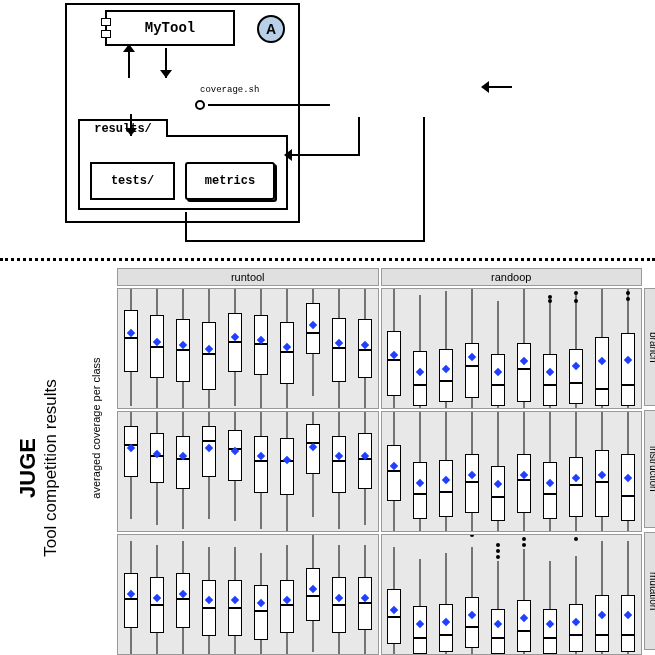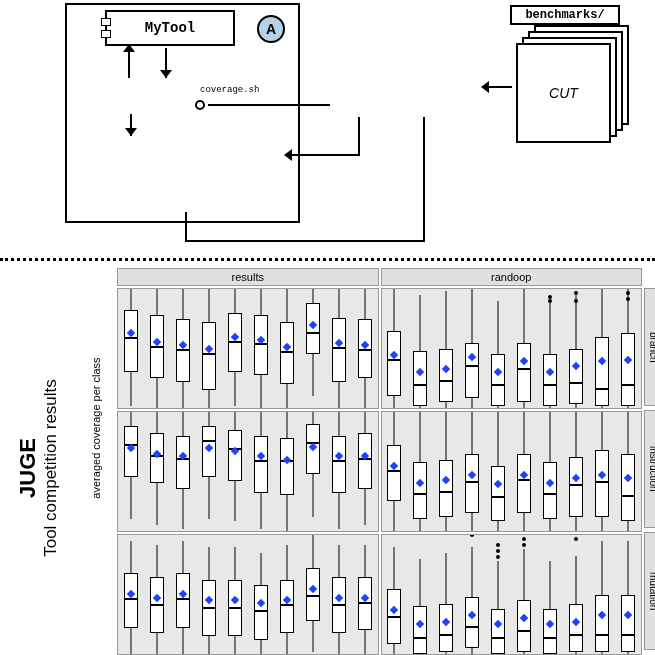--- a/index.html
+++ b/index.html
@@ -96,28 +96,26 @@
 
   <div class="big-box"></div>
 
   <div class="component mytool">MyTool</div>
   <span class="runtool-sh">coverage.sh</span>
   <div class="lollipop"></div>
   <div class="lollipop-line"></div>
 
   <div class="circle-a">A</div>
 
-
-  <div class="benchmarks-stack">
-    <div class="bench-tab">benchmarks/</div>
-    <div class="page page1"></div>
-    <div class="page page2"></div>
-    <div class="page page3"></div>
-    <div class="page page4">CUT</div>
+  <div class="results-box">
+    <div class="results-tab">results/</div>
+    <div class="tests-box">tests/</div>
+    <div class="metrics-box">metrics</div>
   </div>
+
 
   <div class="arrow arr-mytool-run1"></div>
   <div class="arrow-head arr-mytool-run1h"></div>
   <div class="arrow arr-mytool-run2"></div>
   <div class="arrow-head arr-mytool-run2h"></div>
   <div class="arrow arr-run-res"></div>
   <div class="arrow-head arr-run-resh"></div>
   <div class="arrow arr-bt-res"></div>
   <div class="arrow arr-bt-res-v"></div>
   <div class="arrow-head arr-bt-resh"></div>
@@ -133,21 +131,21 @@
 <div class="bottom-section">
   <div class="side-label-bottom">
     <div class="line1">JUGE</div>
     <div class="line2">Tool competition results</div>
   </div>
 
   <div class="chart-area">
     <div class="ylabel">averaged coverage per class</div>
 
     <div class="facet-grid">
-      <div class="col-header">results</div>
+      <div class="col-header">runtool</div>
       <div class="col-header">randoop</div>
 
       <div class="panel">
 
       <div class="whisker" style="left: 5%; bottom: 2%; height: 98%;"></div>
           <div class="boxplot" style="left: calc(5% - 7px); bottom: 30%; height: 52%;">
             <div class="median" style="bottom: 53.8462%;"></div>
             <div class="mean" style="bottom: 53.8462%;"></div>
           </div>
           <div class="whisker" style="left: 15%; bottom: 0%; height: 100%;"></div>

